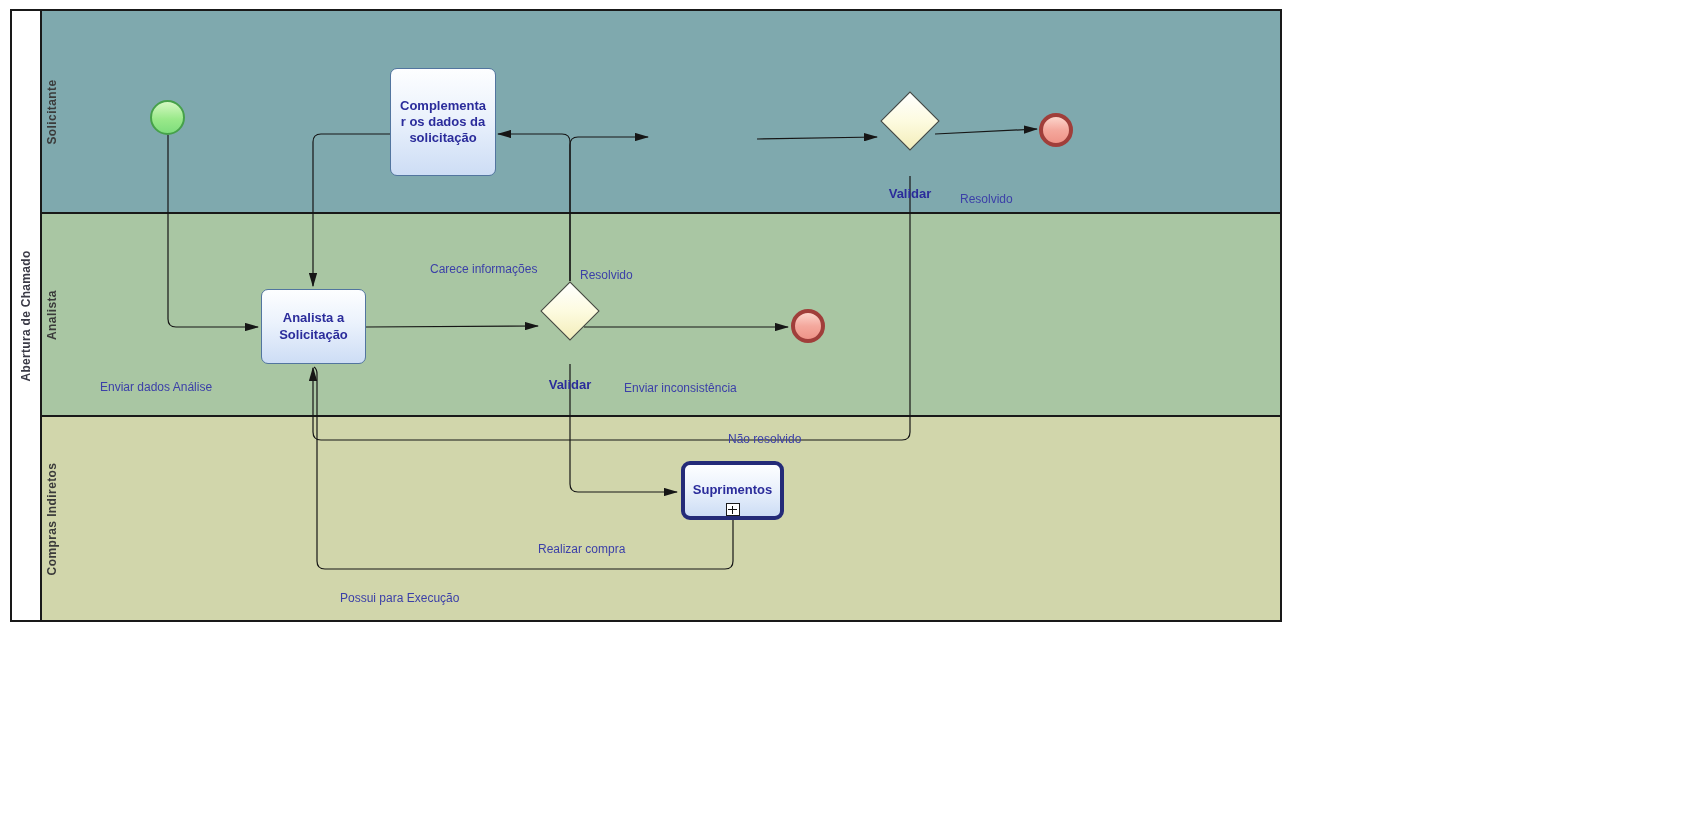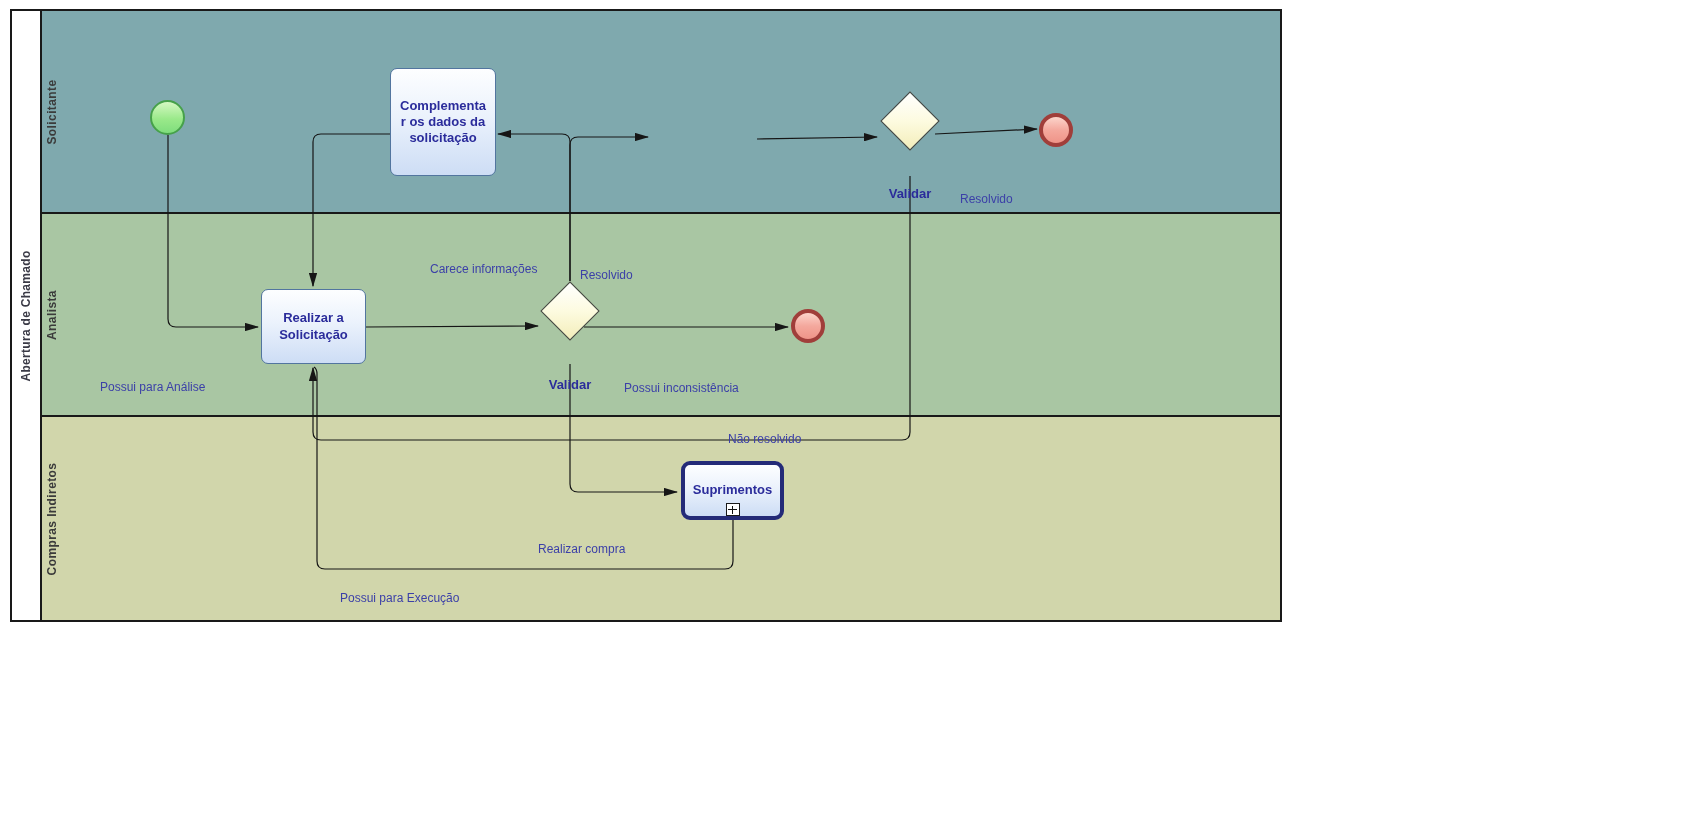--- a/index.html
+++ b/index.html
@@ -98,39 +98,39 @@
     <path class="flow" d="M 570 364 L 570 484 Q 570 492 578 492 L 677 492" marker-end="url(#arrow)"></path>
     <path class="flow" d="M 733 519 L 733 561 Q 733 569 725 569 L 325 569 Q 317 569 317 561 L 317 374 Q 317 369 314 367"></path>
   </svg>
 
   <div class="event" id="start-event"></div>
 
   <div class="task" id="task-complementar">
     <span class="task-text">Complementar os dados da solicitação</span>
   </div>
   <div class="task" id="task-analisar-solicitacao">
-    <span class="task-text">Realizar a Solicitação</span>
+    <span class="task-text">Analista a Solicitação</span>
   </div>
 
   <div class="gateway" id="gateway-validar-solicitante"></div>
   <div class="gw-label" id="gw-label-solicitante">Validar</div>
 
   <div class="event end-event" id="end-event-solicitante"></div>
 
   <div class="gateway" id="gateway-validar-analista"></div>
   <div class="gw-label" id="gw-label-analista">Validar</div>
 
   <div class="event end-event" id="end-event-analista"></div>
 
   <div class="task" id="subprocess-suprimentos">
     <span class="task-text">Suprimentos</span>
     <span class="plus-box"></span>
   </div>
 
-  <div class="edge-label" id="lbl-enviar-analise">Possui para Análise</div>
+  <div class="edge-label" id="lbl-enviar-analise">Enviar dados Análise</div>
   <div class="edge-label" id="lbl-carece">Carece informações</div>
   <div class="edge-label" id="lbl-resolvido-analista">Resolvido</div>
   <div class="edge-label" id="lbl-resolvido-solicitante">Resolvido</div>
-  <div class="edge-label" id="lbl-possui">Possui inconsistência</div>
+  <div class="edge-label" id="lbl-possui">Enviar inconsistência</div>
   <div class="edge-label" id="lbl-nao-resolvido">Não resolvido</div>
   <div class="edge-label" id="lbl-realizar-compra">Realizar compra</div>
   <div class="edge-label" id="lbl-enviar-execucao">Possui para Execução</div>
 </div>
 
 </body></html>

